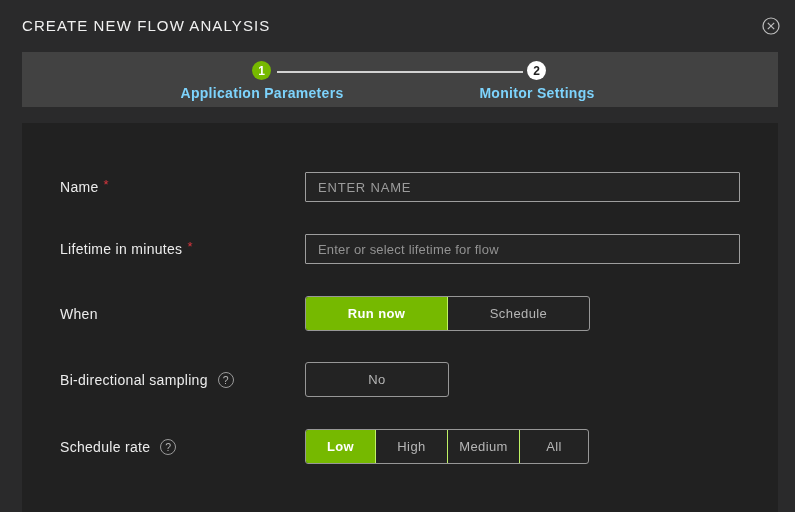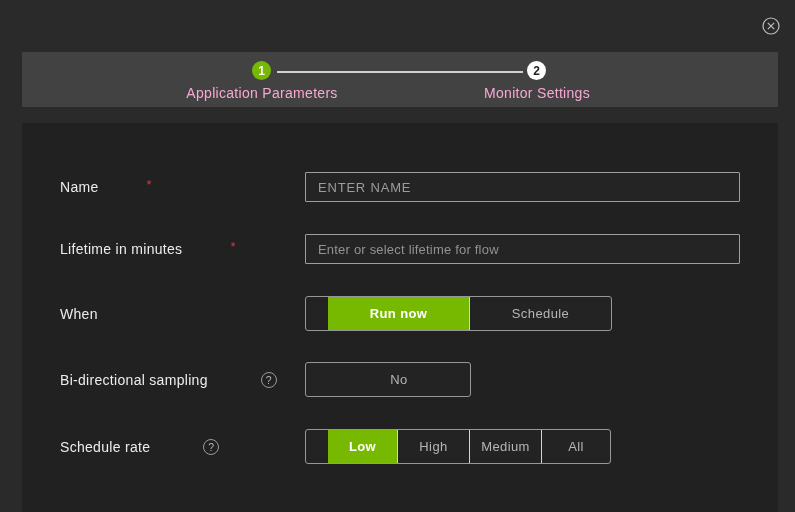--- a/index.html
+++ b/index.html
@@ -32,56 +32,56 @@
   }
   .step-circle {
     position:absolute; top:9px; width:19px; height:19px; border-radius:50%;
     display:flex; align-items:center; justify-content:center;
     font-size:12px; font-weight:bold; cursor:pointer;
   }
   .step-circle.active { background:#76b900; color:#ffffff; left:230px; }
   .step-circle.inactive { background:#ffffff; color:#222222; left:505px; }
   .step-label {
     position:absolute; top:33px; width:220px; text-align:center;
-    font-size:14px; font-weight:400; letter-spacing:0.3px; color:#f9a8d4; cursor:pointer;
+    font-size:14px; font-weight:700; letter-spacing:0.3px; color:#7dd3fc; cursor:pointer;
   }
   .step-label.s1 { left:130px; }
   .step-label.s2 { left:405px; }
 
   
   .content-panel {
     position:absolute; left:22px; top:123px; width:756px; height:389px;
     background:#212121;
   }
   .form-row { position:absolute; left:0; width:100%; }
   .row-label {
     position:absolute; left:38px; top:0; height:100%;
     display:flex; align-items:center;
-    font-size:14px; letter-spacing:0.3px; color:#ececec; white-space:nowrap;gap:43px;
+    font-size:14px; letter-spacing:0.3px; color:#ececec; white-space:nowrap;
   }
   .req { color:#d9363e; font-size:13px; margin-left:5px; position:relative; top:-3px; }
   .help-icon {
     width:16px; height:16px; margin-left:10px; border:1px solid #9a9a9a;
     border-radius:50%; display:inline-flex; align-items:center; justify-content:center;
     font-size:10.5px; color:#b5b5b5; cursor:pointer; flex:0 0 auto;
   }
   .row-control { position:absolute; left:283px; top:0; }
 
   .text-input {
     width:435px; height:30px; background:#242424;
     border:1px solid #9e9e9e; border-radius:1px;
     color:#dddddd; font-size:13px; padding:8px 12px;
     font-family:"Liberation Sans", sans-serif; outline:none;
   }
   .text-input.caps::placeholder { color:#9c9c9c; letter-spacing:0.8px; }
   .text-input::placeholder { color:#929292; letter-spacing:0.2px; }
 
   .toggle-group {
     display:flex; height:35px; background:#232323;
-    border:1px solid #979797; border-radius:3px; overflow:hidden;padding-left:22px;
+    border:1px solid #979797; border-radius:3px; overflow:hidden;
   }
   .toggle-opt {
     display:flex; align-items:center; justify-content:center;
     font-size:13px; letter-spacing:0.4px; color:#b5b5b5;
     border-left:1px solid #bef264; cursor:pointer;
   }
   .toggle-opt:first-child { border-left:none; }
   .toggle-opt.selected {
     background:#76b900; color:#ffffff; font-weight:bold; border-left-color:#76b900;
   }
@@ -91,20 +91,21 @@
   .row-1 { top:49px;  height:30px; }
   .row-2 { top:111px; height:30px; }
   .row-3 { top:173px; height:35px; }
   .row-4 { top:239px; height:35px;text-decoration:underline; }
   .row-5 { top:306px; height:35px; }
 </style>
 </head>
 <body>
 
 <div class="modal-header">
+  <div class="modal-title">CREATE NEW FLOW ANALYSIS</div>
   <div class="close-btn">
     <span>
       <svg width="20" height="20" viewBox="0 0 20 20">
         <circle cx="10" cy="10" r="8" fill="none" stroke="#bdbdbd" stroke-width="1.2"></circle>
         <line x1="6.8" y1="6.8" x2="13.2" y2="13.2" stroke="#bdbdbd" stroke-width="1.2"></line>
         <line x1="13.2" y1="6.8" x2="6.8" y2="13.2" stroke="#bdbdbd" stroke-width="1.2"></line>
       </svg>
     </span>
   </div>
 </div>

